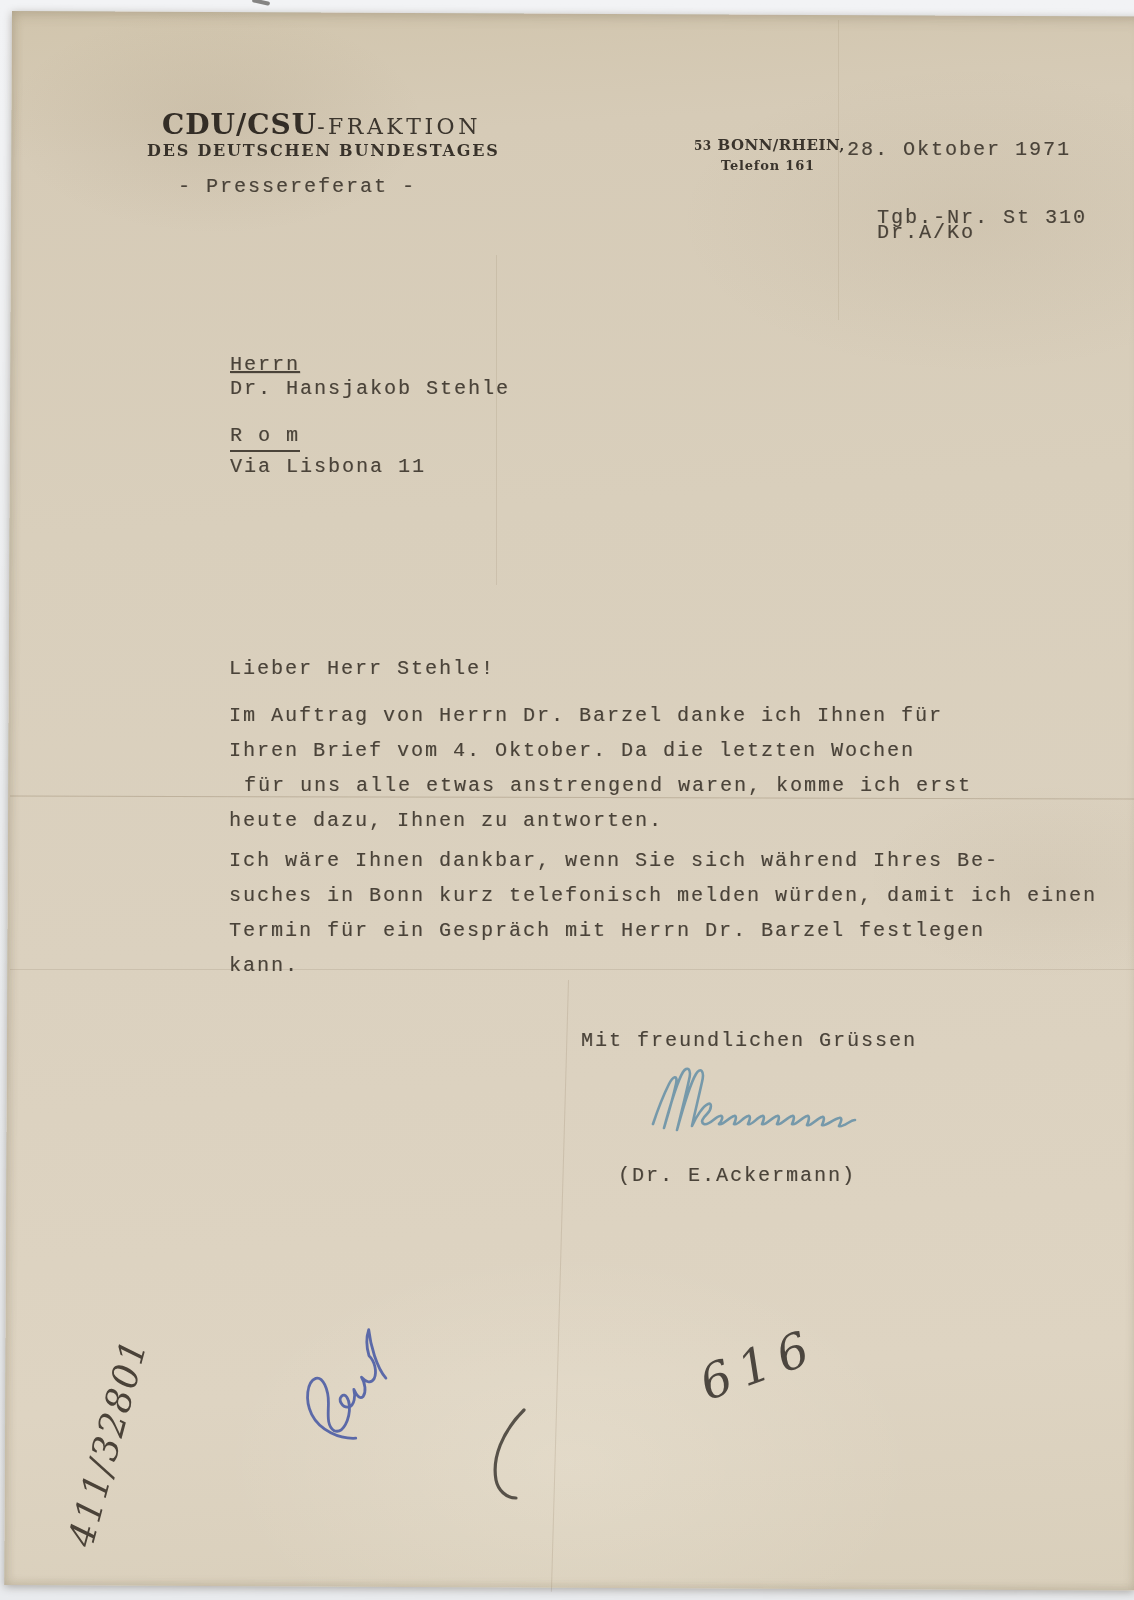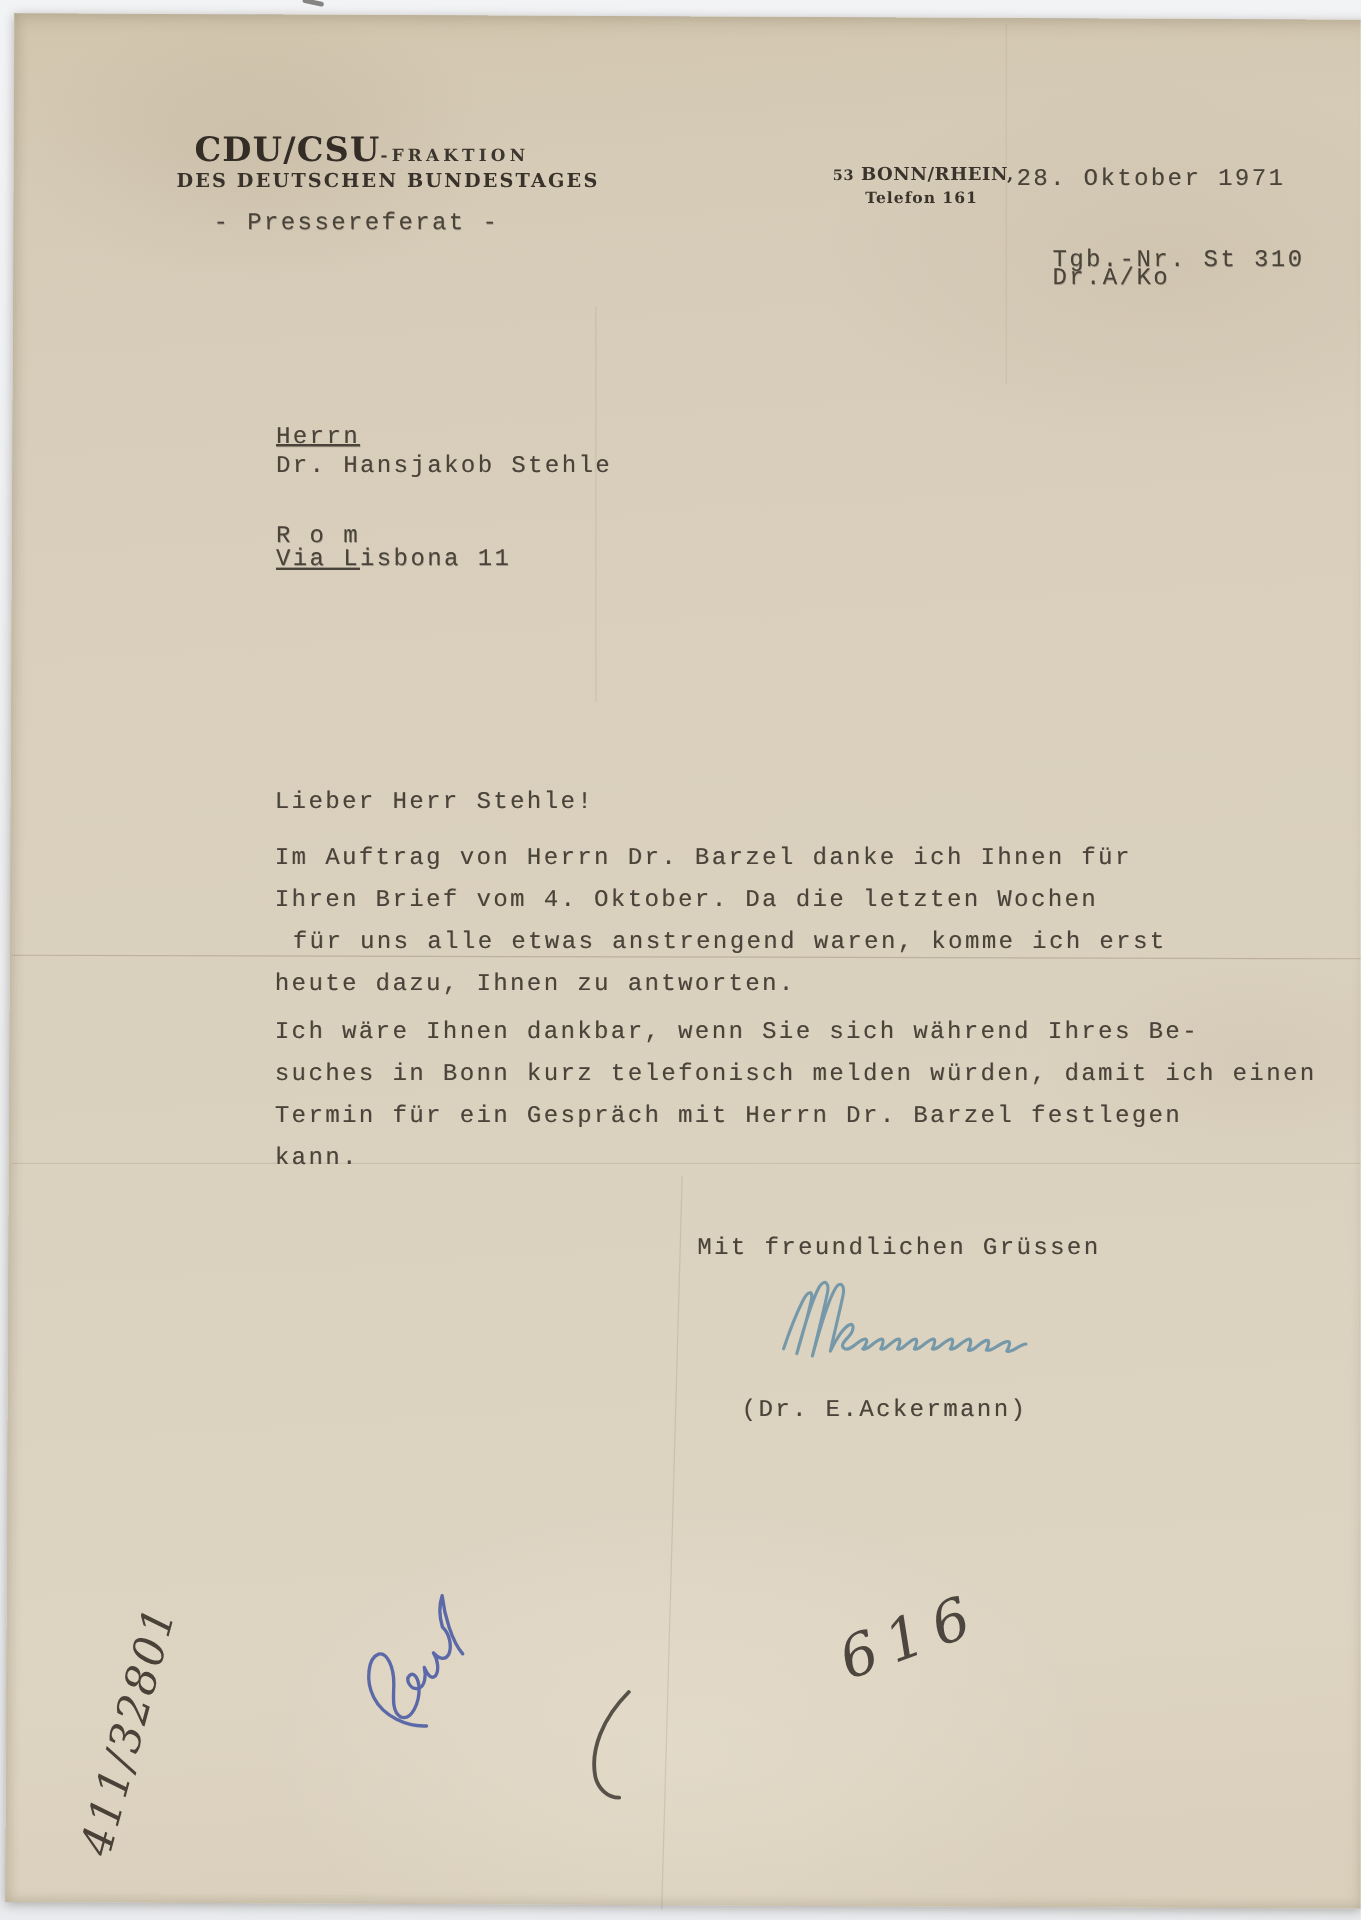--- a/index.html
+++ b/index.html
@@ -26,26 +26,26 @@
   .abs { position:absolute; }
   .mono {
     font-family:"Liberation Mono", monospace;
     font-size:20px; line-height:22px; letter-spacing:2px;
     color:#4a4339; white-space:pre;
     text-shadow:0.4px 0.4px 0.5px rgba(74,67,57,.38);
   }
   .mono .line { display:block; position:absolute; white-space:pre; }
   .serifhead { font-family:"DejaVu Serif", serif; color:#332d26; white-space:pre; }
   .org-bold { font-weight:bold; font-size:28px; letter-spacing:1px; }
-  .org-rest { font-weight:bold; font-size:14px; letter-spacing:3.5px; color:#3c362e; }
+  .org-rest { font-weight:normal; font-size:22px; letter-spacing:3.5px; color:#3c362e; }
   .org2 { font-weight:bold; font-size:16px; letter-spacing:1.8px; color:#38322a; }
   .bonn { font-weight:bold; font-size:15px; letter-spacing:0.5px; color:#3a342c; }
   .bonn .small { font-size:12px; }
   .phone { font-weight:bold; font-size:13px; letter-spacing:0.8px; color:#3a342c; }
-  .underlined { border-bottom:2px solid #4a4339; padding-bottom:14px; display:inline-block;margin-top:12px; }
+  .underlined { border-bottom:2px solid #4a4339; padding-bottom:3px; display:inline-block; }
   .crease { position:absolute; pointer-events:none; }
   .hand-serif { font-family:"DejaVu Serif", serif; font-style:italic; }
   svg { overflow:visible; }
 </style>
 </head>
 <body>
 
 <div class="stage">
 
   <div class="paper"></div>

